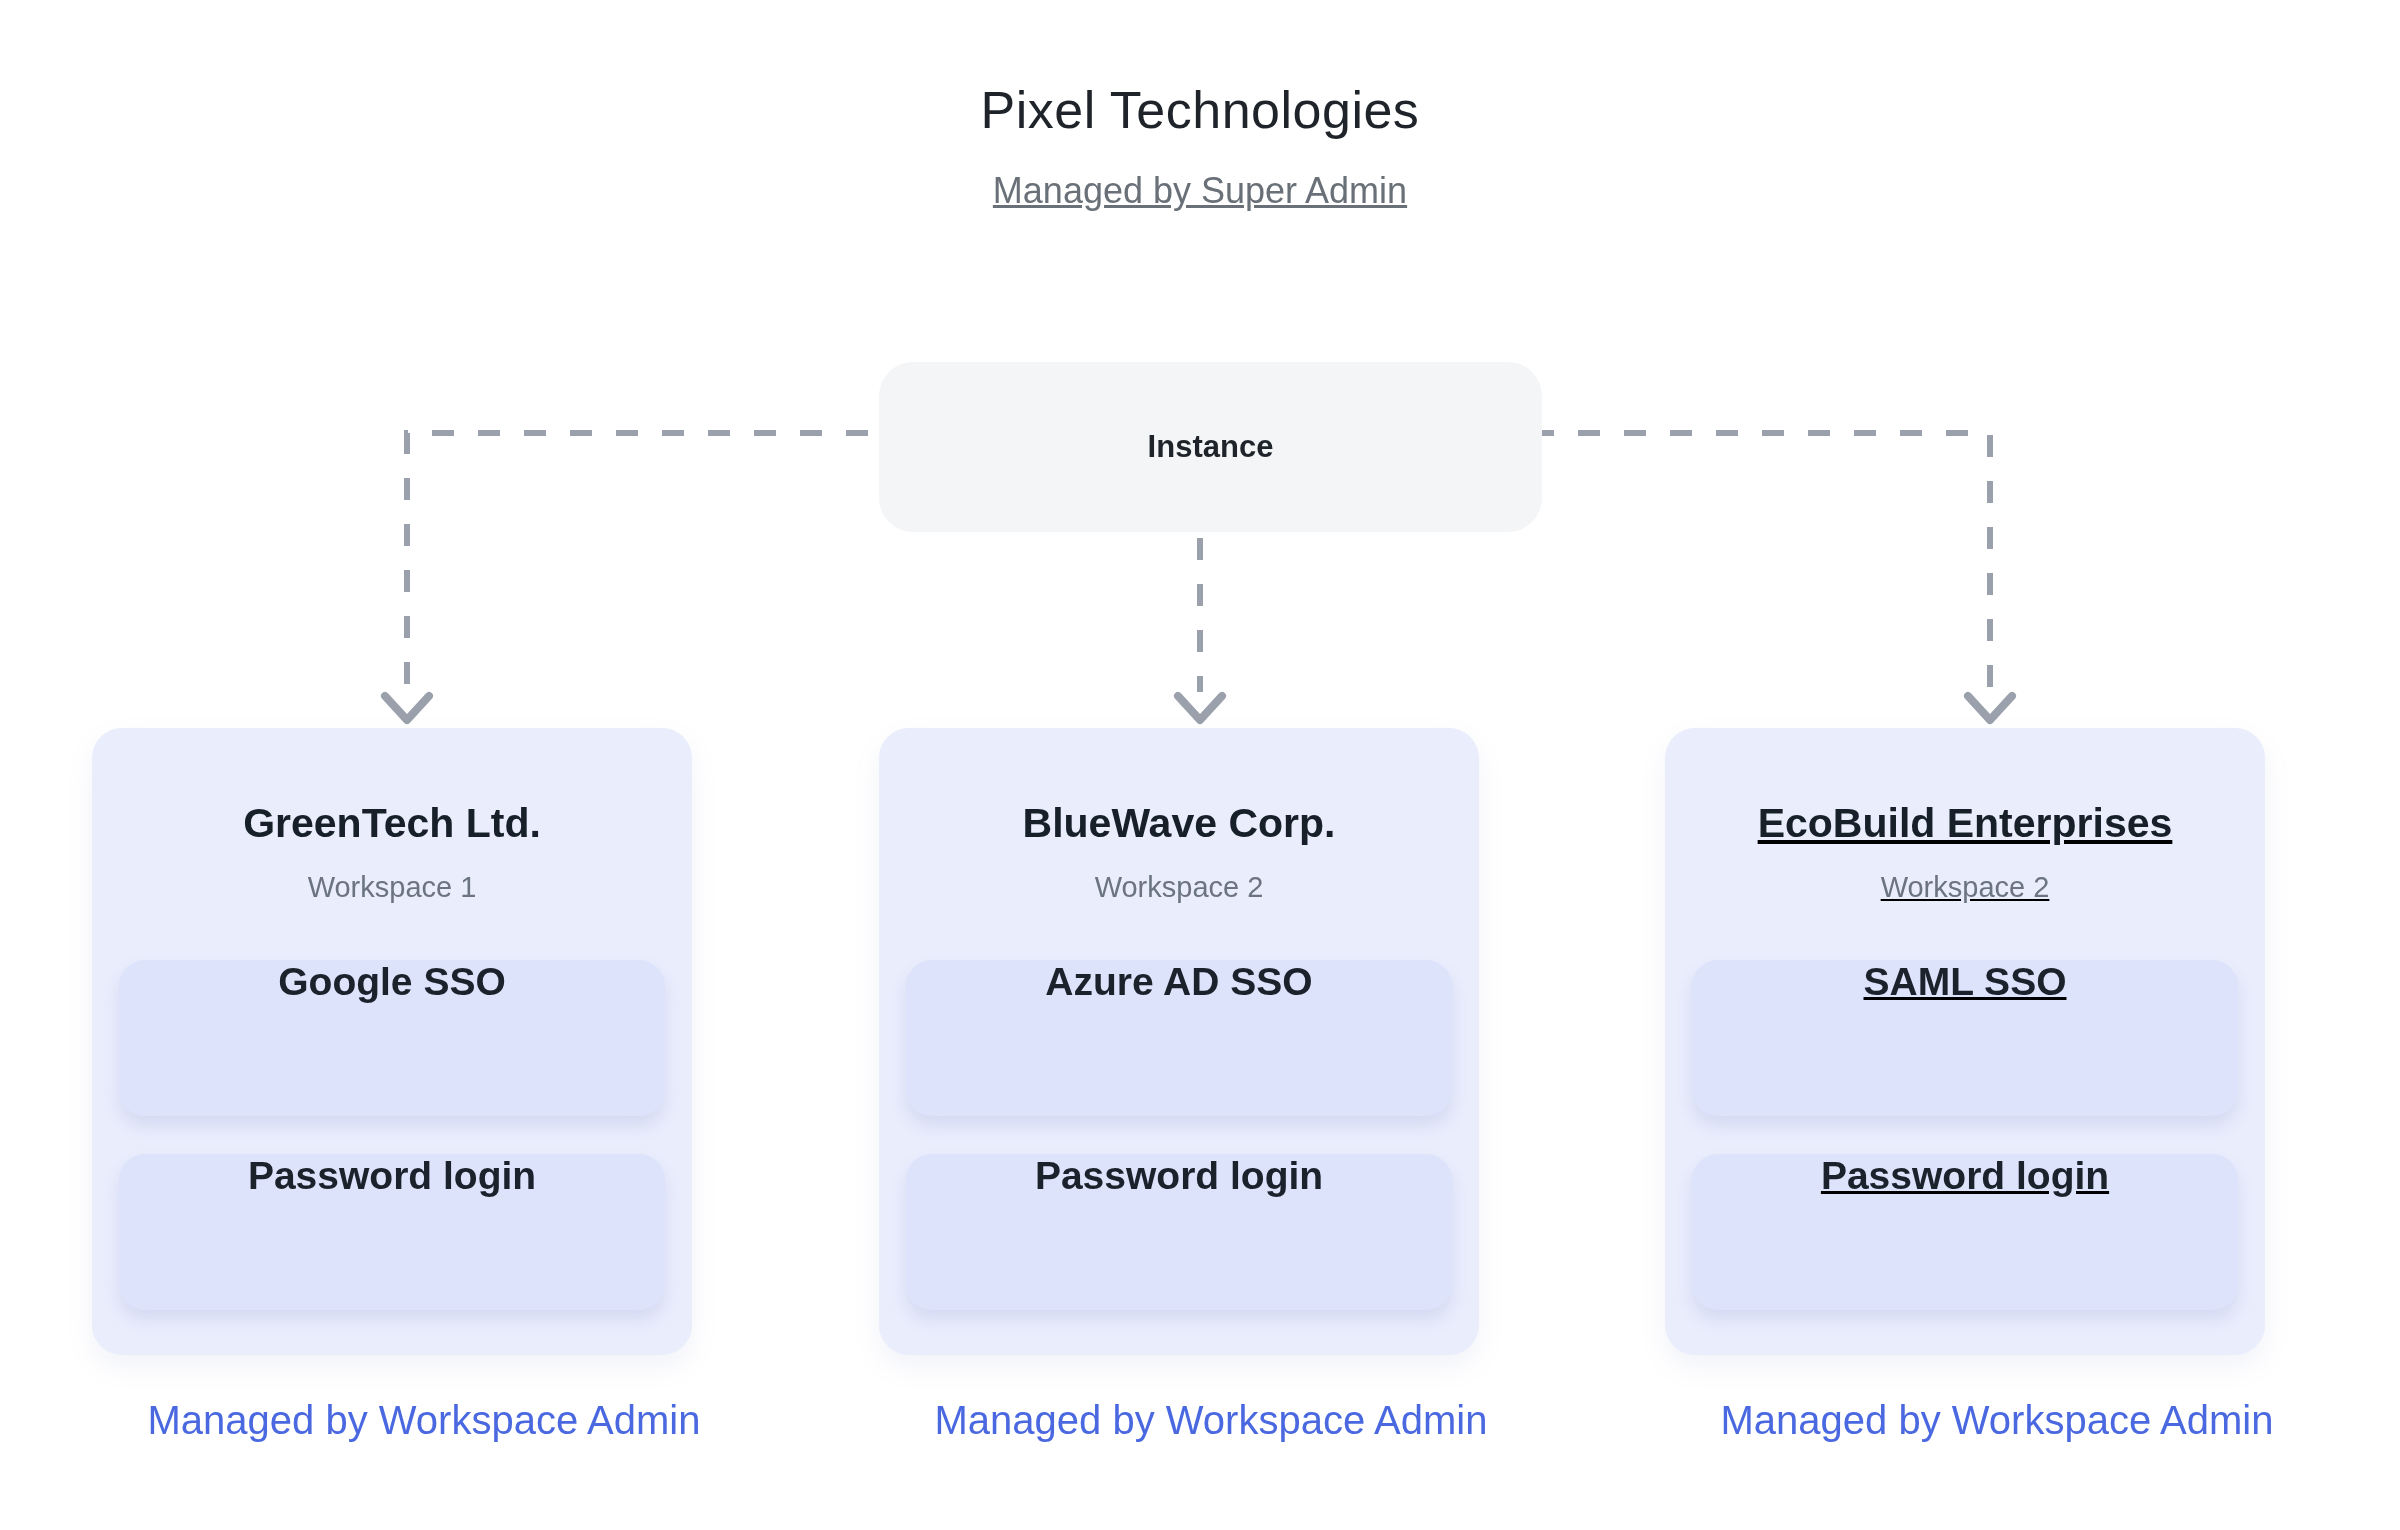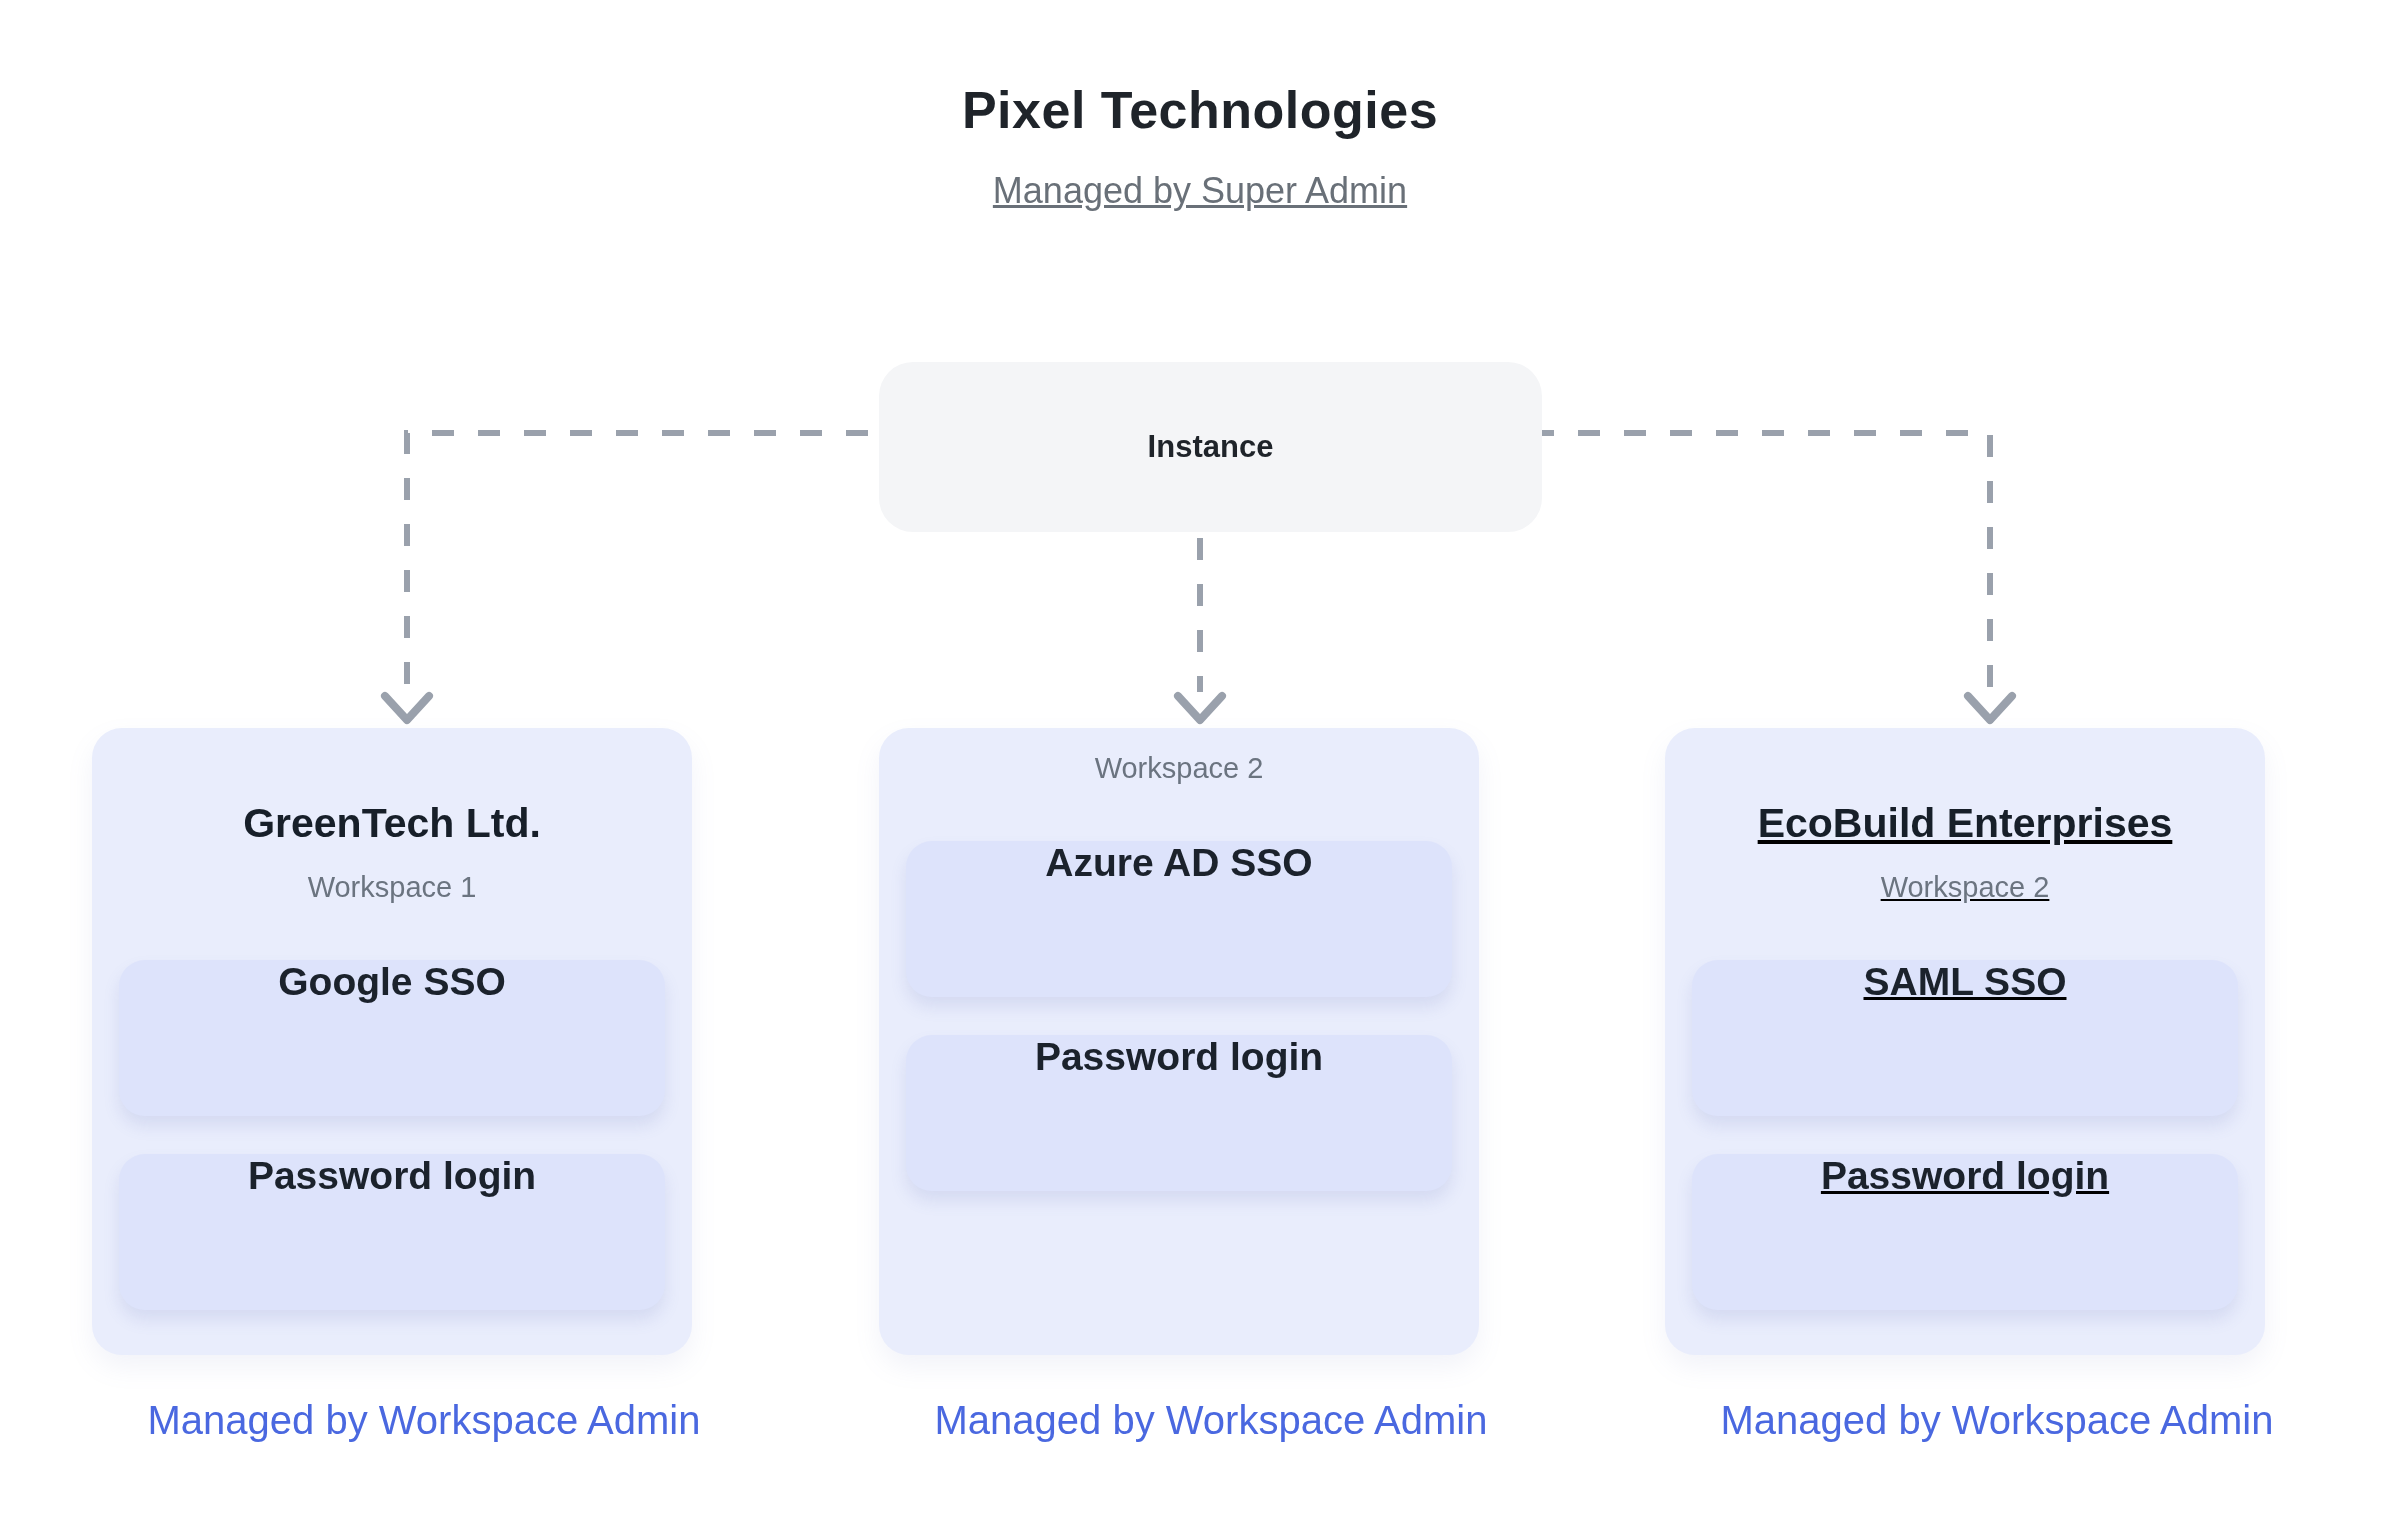--- a/index.html
+++ b/index.html
@@ -8,21 +8,21 @@
     width: 2400px;
     height: 1530px;
     background: #ffffff;
     overflow: hidden;
     font-family: "Liberation Sans", sans-serif;
   }
   .header { position: absolute; top: 80px; left: 0; width: 2400px; text-align: center; }
   .title {
     margin: 0;
     font-size: 52px;
-    font-weight: bold;
+    font-weight: normal;
     color: var(--title, #1f242a);
     letter-spacing: 0.5px;
   }
   .subtitle {
     margin-top: 30px;
     font-size: 36px;
     font-weight: 400;
     color: var(--muted, #697078);
     text-decoration: underline;
   }
@@ -119,20 +119,21 @@
     <div class="workspace">Workspace 1</div>
     <div class="chip">
       <span>Google SSO</span>
     </div>
     <div class="chip">
       <span>Password login</span>
     </div>
   </div>
 
   <div class="card c2">
+    <div class="company">BlueWave Corp.</div>
     <div class="workspace">Workspace 2</div>
     <div class="chip">
       <span>Azure AD SSO</span>
     </div>
     <div class="chip">
       <span>Password login</span>
     </div>
   </div>
 
   <div class="card c3">

